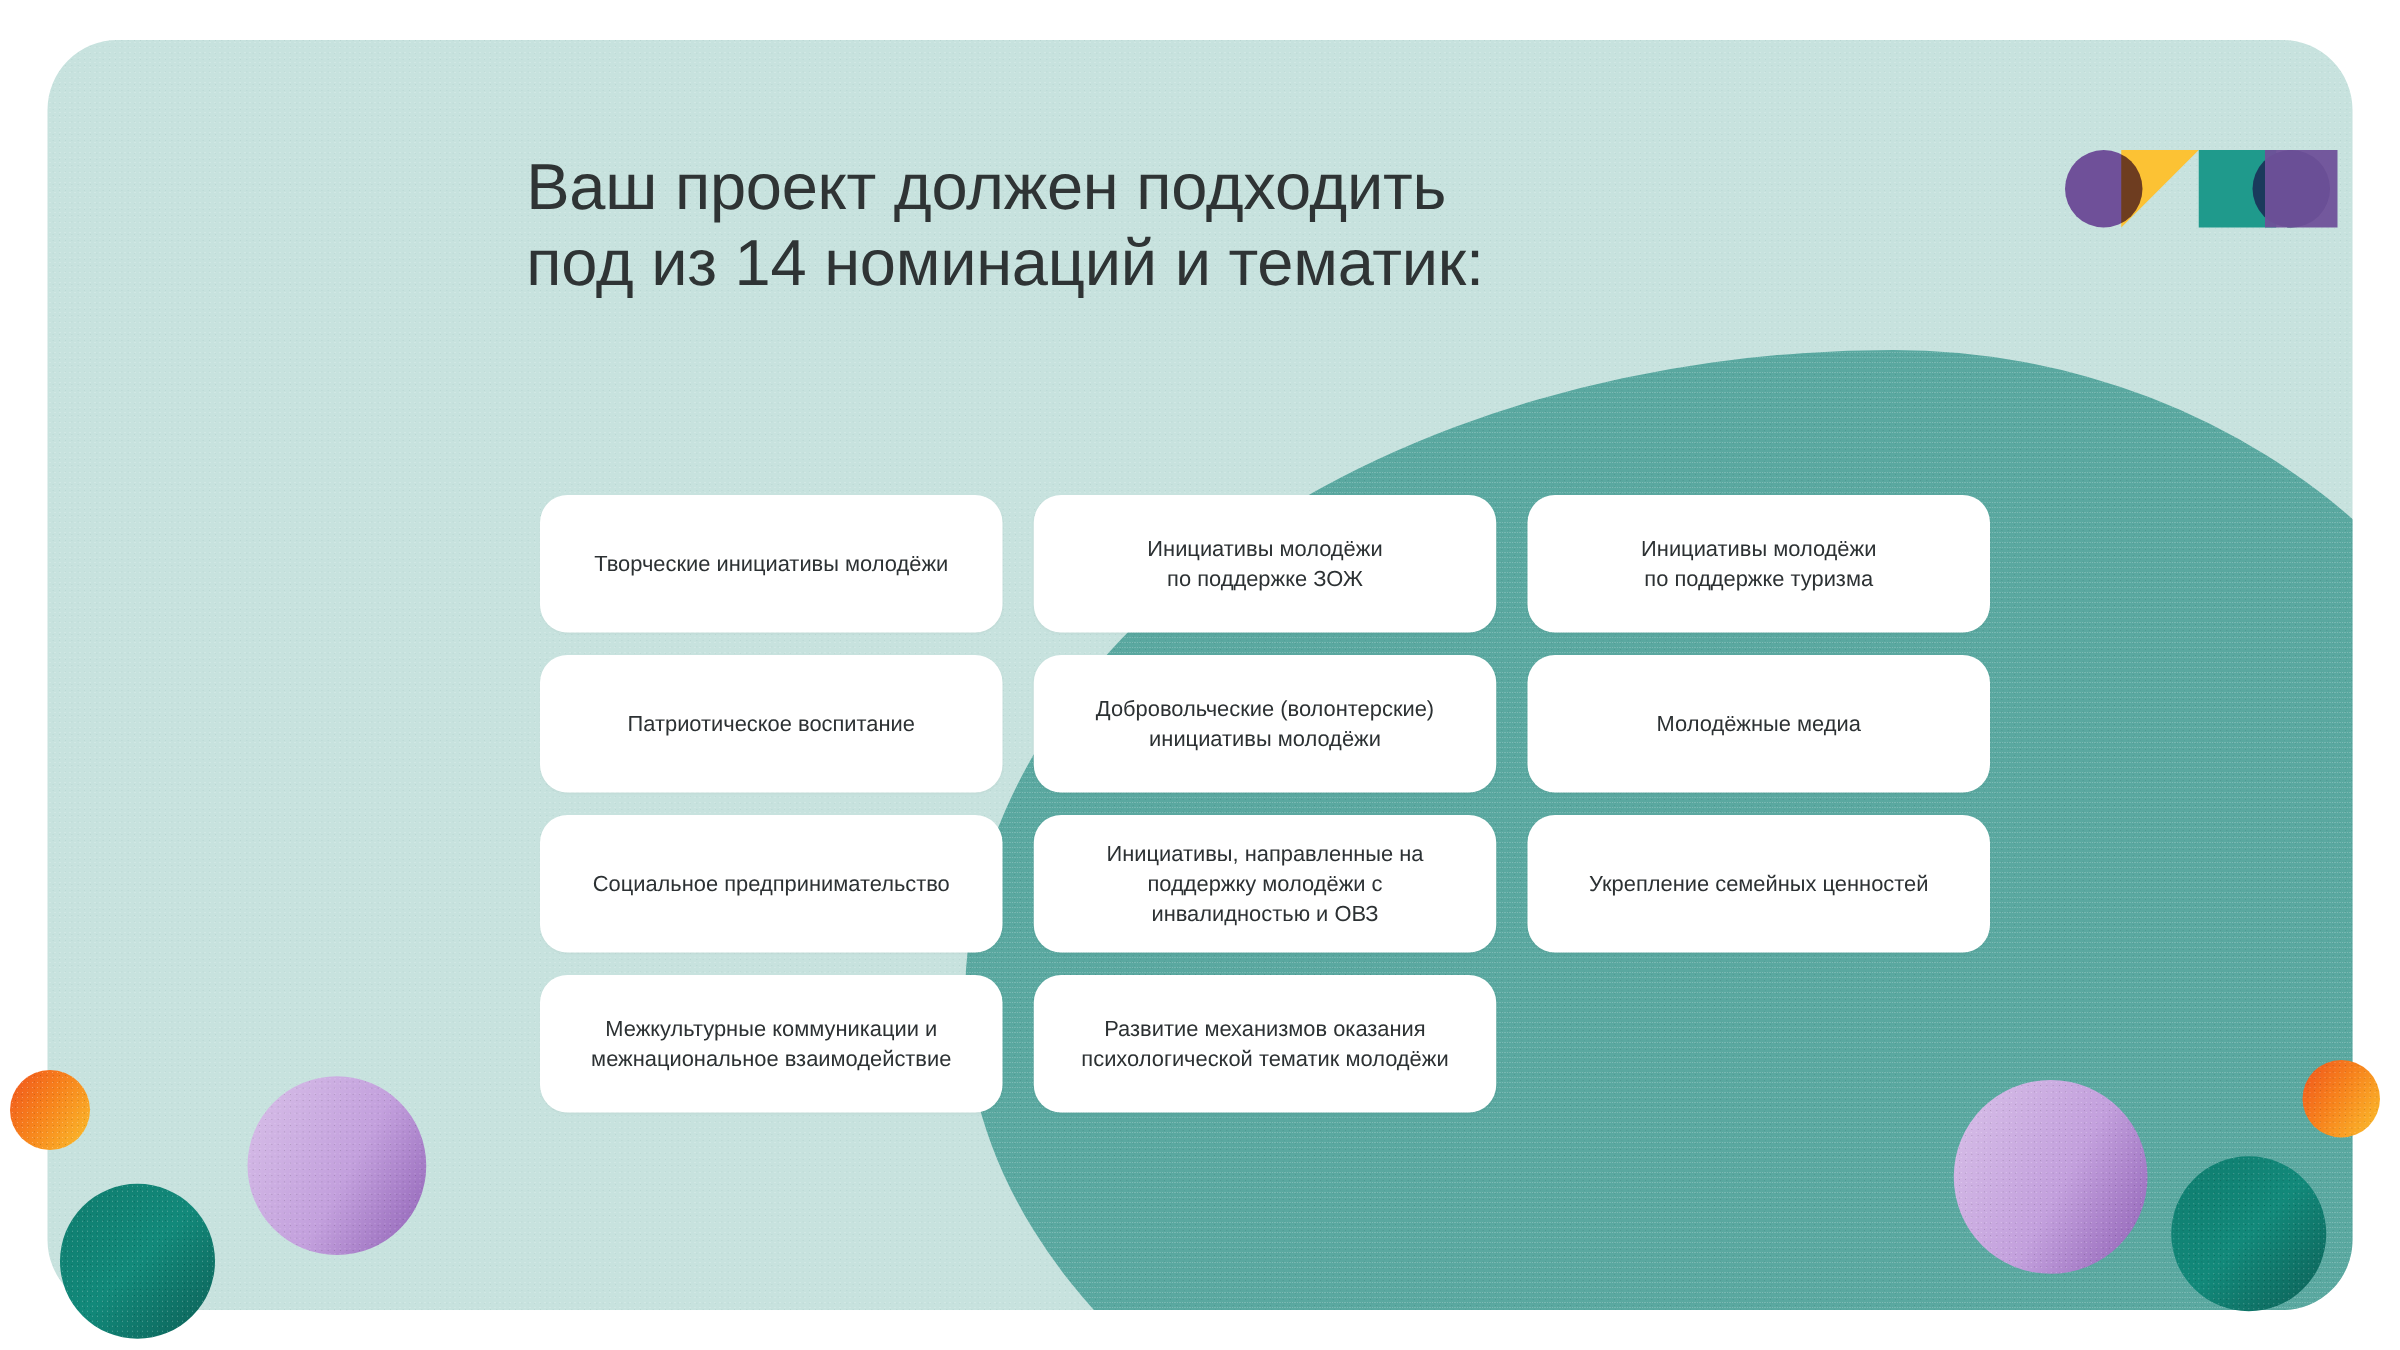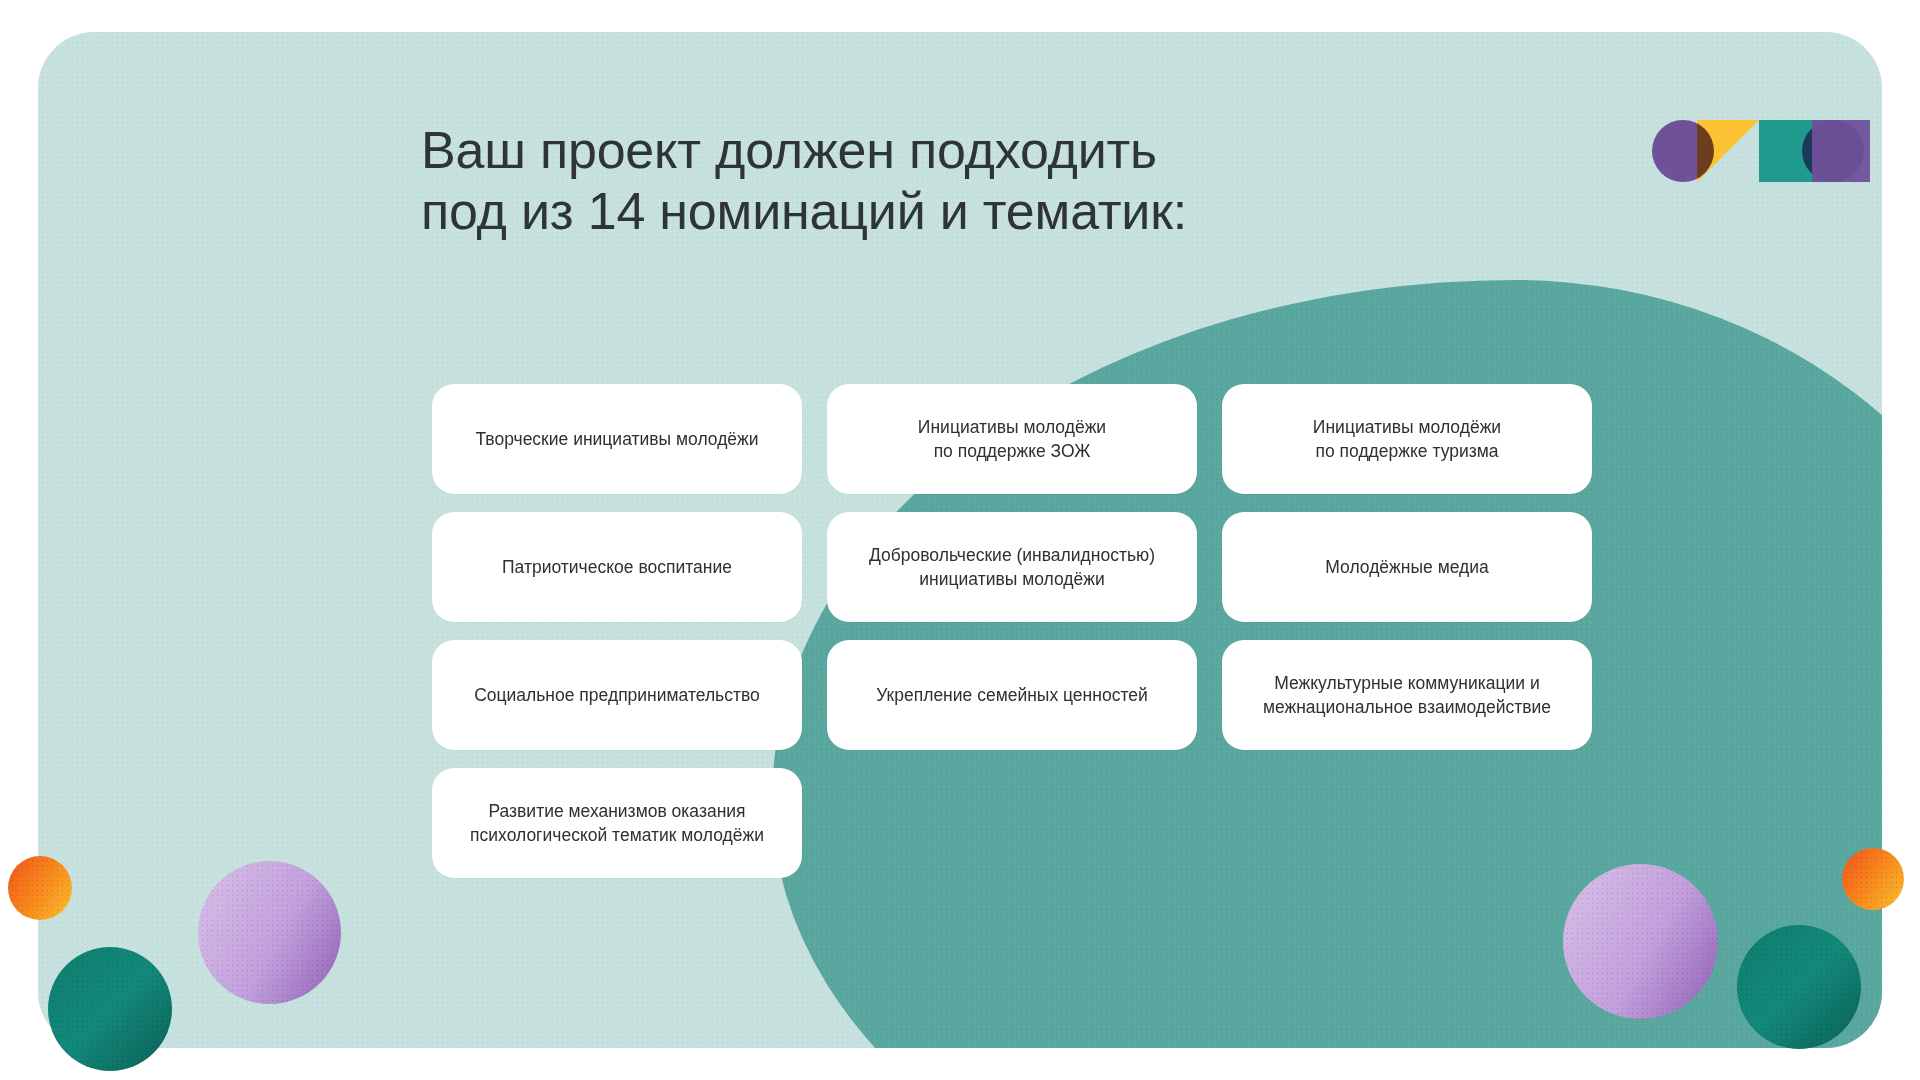--- a/index.html
+++ b/index.html
@@ -104,21 +104,21 @@
   .lg-square2{
     left:160px; top:0; width:58px; height:62px;
     background:#6f5099;
     opacity:.95;
   }
 
   
   .grid{
     position:absolute;
     z-index:6;
-    left:394px; top:352px;
+    left:394px; top:364px;
     width:1180px;
     display:grid;
     grid-template-columns:repeat(3, 370px);
     column-gap:25px;
     row-gap:18px;
   }
   .nom-card{
     height:110px;
     background:#ffffff;
     border-radius:22px;
@@ -189,24 +189,27 @@
       <span class="lg-square2"></span>
     </div>
 
     <div class="grid">
       <div class="nom-card">Творческие инициативы молодёжи</div>
       <div class="nom-card">Инициативы молодёжи
 по поддержке ЗОЖ</div>
       <div class="nom-card">Инициативы молодёжи
 по поддержке туризма</div>
       <div class="nom-card">Патриотическое воспитание</div>
-      <div class="nom-card">Добровольческие (инвалидностью)
+      <div class="nom-card">Добровольческие (волонтерские)
 инициативы молодёжи</div>
       <div class="nom-card">Молодёжные медиа</div>
       <div class="nom-card">Социальное предпринимательство</div>
+      <div class="nom-card">Инициативы, направленные на
+поддержку молодёжи с
+инвалидностью и ОВЗ</div>
       <div class="nom-card">Укрепление семейных ценностей</div>
       <div class="nom-card">Межкультурные коммуникации и
 межнациональное взаимодействие</div>
       <div class="nom-card">Развитие механизмов оказания
 психологической тематик молодёжи</div>
     </div>
   </div>
 
   <div class="deco deco-orange-l"></div>
   <div class="deco deco-teal-l"></div>

